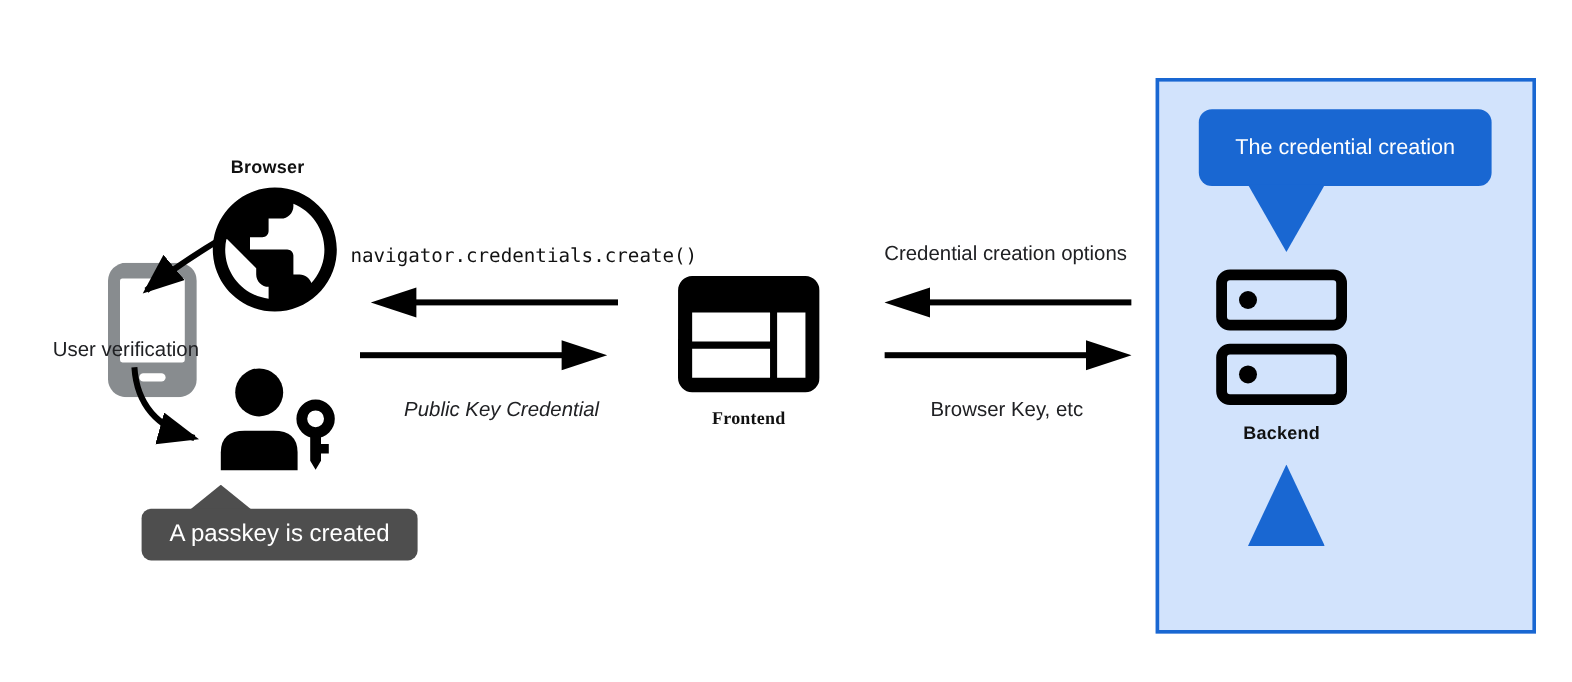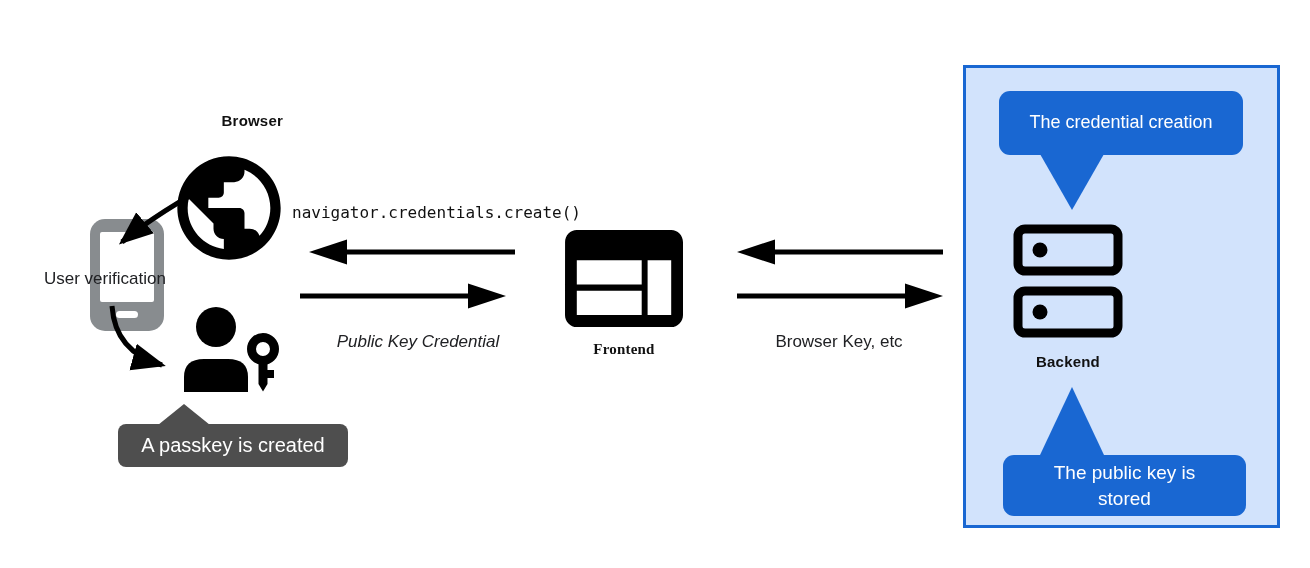--- a/index.html
+++ b/index.html
@@ -29,33 +29,33 @@
   .bubble-bottom{font-size:19px;}
   .pointer-down{background:var(--blue);clip-path:polygon(0 0,100% 0,50% 100%);}
   .pointer-up{background:var(--blue);clip-path:polygon(50% 0,0 100%,100% 100%);}
   svg{display:block;}
 </style>
 </head>
 <body>
 
 <div class="canvas">
 
-  <div class="abs label-bold center" style="left:163px;top:112px;width:120px;text-align:right;">Browser</div>
+  <div class="abs label-bold center" style="left:163px;top:131px;width:120px;">Browser</div>
 
   <svg class="abs" style="left:167px;top:146px;" width="124" height="124" viewBox="0 0 24 24">
     <path fill="var(--ink)" d="M12 2C6.48 2 2 6.48 2 12s4.48 10 10 10 10-4.48 10-10S17.52 2 12 2zm-1 17.93c-3.95-.49-7-3.85-7-7.93 0-.62.08-1.21.21-1.79L9 15v1c0 1.1.9 2 2 2v1.93zm6.9-2.54c-.26-.81-1-1.39-1.9-1.39h-1v-3c0-.55-.45-1-1-1H8v-2h2c.55 0 1-.45 1-1V7h2c1.1 0 2-.9 2-2v-.41c2.93 1.19 5 4.06 5 7.41 0 2.08-.8 3.97-2.1 5.39z"></path>
   </svg>
 
   <svg class="abs" style="left:90px;top:219px;" width="74" height="112" viewBox="0 0 74 112">
     <rect x="0" y="0" width="74" height="112" rx="15" fill="var(--phone_gray)"></rect>
     <rect x="10" y="13" width="54" height="70" rx="2" fill="#ffffff"></rect>
     <rect x="26" y="92" width="22" height="7" rx="3.5" fill="#ffffff"></rect>
   </svg>
 
-  <div class="abs label" style="left:44px;top:269px;">User verification</div>
+  <div class="abs label" style="left:44px;top:282px;">User verification</div>
 
   <svg class="abs" style="left:178px;top:306px;" width="102" height="86" viewBox="0 0 102 86">
     <circle cx="38" cy="21" r="20" fill="var(--ink)"></circle>
     <path fill="var(--ink)" d="M6 86 L6 71 Q6 53 26 53 L50 53 Q70 53 70 71 L70 86 Z"></path>
     <circle cx="85" cy="43" r="11.5" fill="none" stroke="var(--ink)" stroke-width="9"></circle>
     <path fill="var(--ink)" d="M80.5 52 L89.5 52 L89.5 64 L96 64 L96 72 L89.5 72 L89.5 78 L85 85.5 L80.5 78 Z"></path>
   </svg>
 
   <svg class="abs" style="left:0;top:0;pointer-events:none;" width="360" height="420" viewBox="0 0 360 420">
     <defs>
@@ -81,20 +81,21 @@
       <polygon points="206,13 168,0.5 168,25.5"></polygon>
   </svg>
 
   <div class="abs label center" style="left:318px;top:332px;width:200px;font-style:italic;">Public Key Credential</div>
 
   <svg class="abs" style="left:565px;top:230px;" width="118" height="97" viewBox="2 4 20 16" preserveAspectRatio="none">
     <path fill="var(--ink)" d="M20 4H4c-1.1 0-1.99.9-1.99 2L2 18c0 1.1.9 2 2 2h16c1.1 0 2-.9 2-2V6c0-1.1-.9-2-2-2zm-5 14H4v-4h11v4zm0-5H4V9h11v4zm5 5h-4V9h4v9z"></path>
   </svg>
   <div class="abs label-bold center" style="left:564px;top:341px;width:120px;font-family:Liberation Serif, serif;">Frontend</div>
 
+  <div class="abs label center" style="left:712px;top:202px;width:252px;">Credential creation options</div>
 
   <svg class="abs arrow" style="left:737px;top:239px;" width="206" height="26" viewBox="0 0 206 26">
     <polygon points="0,13 38,0.5 38,25.5"></polygon>
       <rect x="34" y="10.5" width="172" height="5"></rect>
   </svg>
   <svg class="abs arrow" style="left:737px;top:283px;" width="206" height="26" viewBox="0 0 206 26">
     <rect x="0" y="10.5" width="172" height="5"></rect>
       <polygon points="206,13 168,0.5 168,25.5"></polygon>
   </svg>
 
@@ -109,19 +110,15 @@
 
     <svg class="abs" style="left:47px;top:156px;" width="110" height="114" viewBox="0 0 110 114">
       <rect x="5" y="5" width="100" height="42" rx="7" fill="none" stroke="var(--ink)" stroke-width="9"></rect>
       <circle cx="27" cy="26" r="7.5" fill="var(--ink)"></circle>
       <rect x="5" y="67" width="100" height="42" rx="7" fill="none" stroke="var(--ink)" stroke-width="9"></rect>
       <circle cx="27" cy="88" r="7.5" fill="var(--ink)"></circle>
     </svg>
     <div class="abs label-bold center" style="left:42px;top:285px;width:120px;">Backend</div>
 
     <div class="abs pointer-up" style="left:74px;top:319px;width:64px;height:68px;"></div>
-    <div class="abs bubble bubble-bottom" style="left:37px;top:387px;width:243px;height:61px;">
-      <span>The public key is</span>
-      <span>stored</span>
-    </div>
   </div>
 
 </div>
 
 </body></html>

